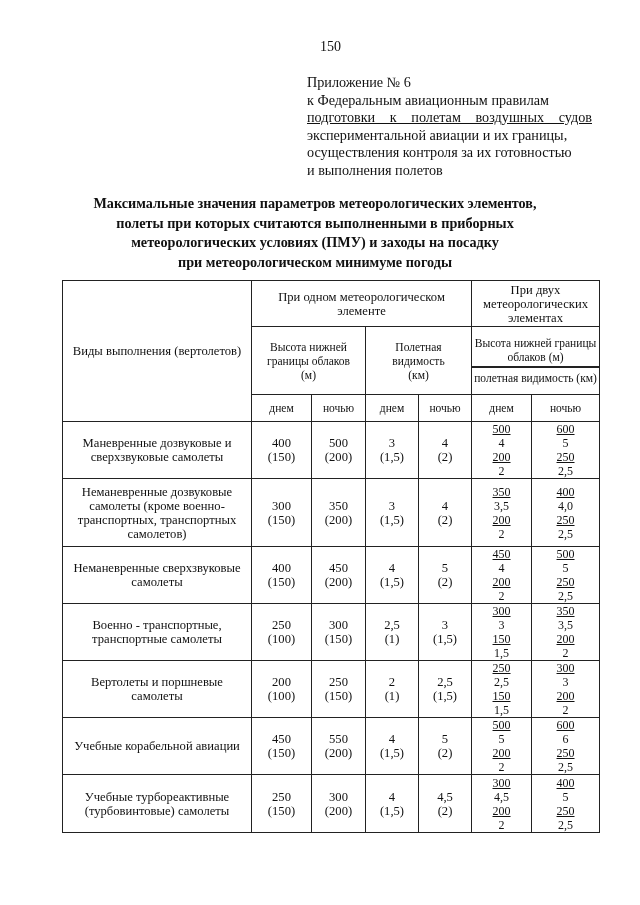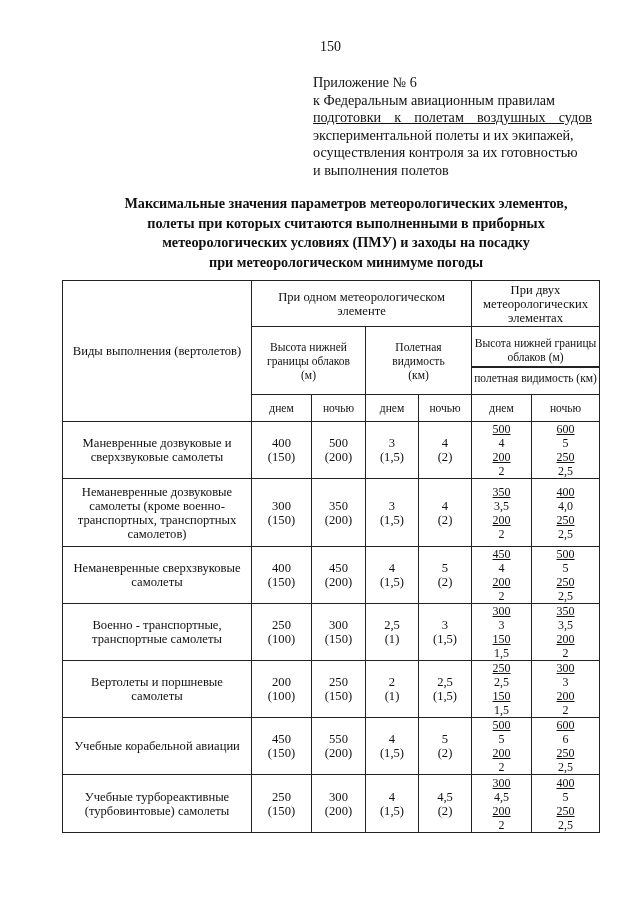--- a/index.html
+++ b/index.html
@@ -2,24 +2,24 @@
 <html><head>
   <meta charset="utf-8">
   <style>
     * { margin: 0; padding: 0; box-sizing: border-box; }
     html, body { width: 640px; height: 905px; background: #ffffff; overflow: hidden; }
     body { position: relative; font-family: "Liberation Serif", "DejaVu Serif", serif; color: #111; }
 
     .page-number { position: absolute; left: 320px; top: 39px; font-size: 14px; }
 
     .appendix { position: absolute; left: 307px; top: 74px; width: 285px; font-size: 14.2px; line-height: 17.5px; }
-    .appendix .line { display: block; white-space: nowrap; margin-left: 6px; }
+    .appendix .line { display: block; white-space: nowrap; }
     .appendix .justify { text-align: justify; text-align-last: justify; white-space: normal; text-decoration: underline; }
 
-    .doc-title { position: absolute; left: 76px; top: 194px; width: 540px; text-align: center;
+    .doc-title { position: absolute; left: 45px; top: 194px; width: 540px; text-align: center;
                  font-weight: bold; font-size: 14.2px; line-height: 19.5px; }
     .doc-title .line { display: block; white-space: nowrap; }
 
     table.meteo { position: absolute; left: 62px; top: 280px; width: 537px;
                   border-collapse: collapse; table-layout: fixed; font-size: 12px; }
     table.meteo td, table.meteo th { border: 1px solid #222; text-align: center; vertical-align: middle;
                                      font-weight: normal; padding: 0 2px; line-height: 14px; }
     .h-main { font-size: 12.6px; line-height: 16px; }
     .h-sub { font-size: 11.5px; line-height: 14px; }
     .h-dn { font-size: 11.5px; height: 27px; }
@@ -34,21 +34,21 @@
   </style>
 </head>
 <body>
 
 <div class="page-number">150</div>
 
 <div class="appendix">
   <span class="line">Приложение № 6</span>
   <span class="line">к Федеральным авиационным правилам</span>
   <span class="line justify">подготовки к полетам воздушных судов</span>
-  <span class="line">экспериментальной полеты и их экипажей,</span>
+  <span class="line">экспериментальной авиации и их границы,</span>
   <span class="line">осуществления контроля за их готовностью</span>
   <span class="line">и выполнения полетов</span>
 </div>
 
 <div class="doc-title">
   <span class="line">Максимальные значения параметров метеорологических элементов,</span>
   <span class="line">полеты при которых считаются выполненными в приборных</span>
   <span class="line">метеорологических условиях (ПМУ) и заходы на посадку</span>
   <span class="line">при метеорологическом минимуме погоды</span>
 </div>

